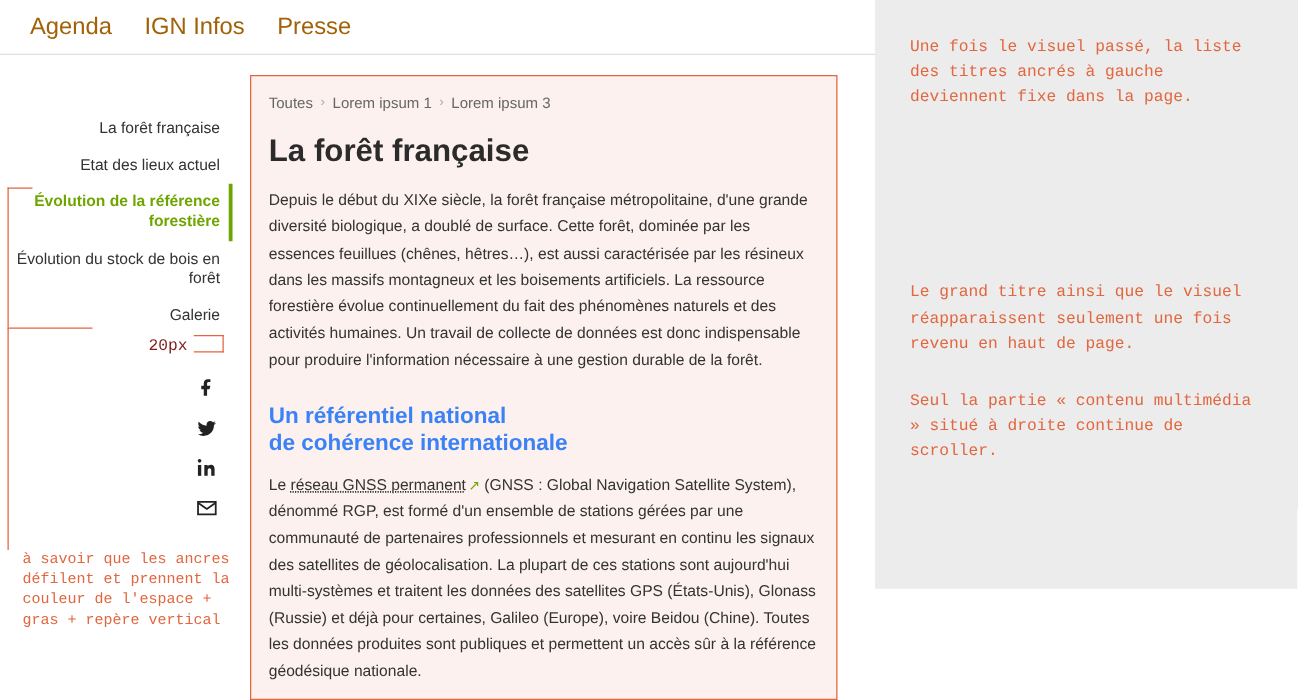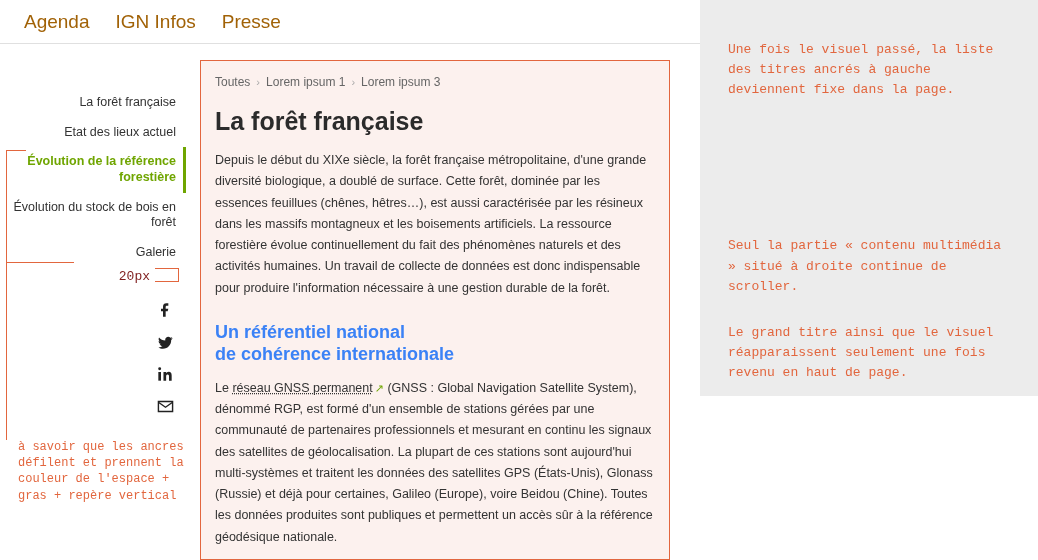--- a/index.html
+++ b/index.html
@@ -37,23 +37,23 @@
   .main-area {
     position: absolute;
     top: 44px; left: 0;
     width: 700px;
     height: calc(560px - 44px);
   }
   .sidepanel {
     position: absolute;
     top: 0; right: 0;
     width: 338px;
-    height: 396px;
+    height: 471px;
     background: #ececec;
-    padding: 40px 28px 20px 28px;
+    padding: 28px 28px 20px 28px;
   }
   .sidepanel p {
     font-family: "Courier New", monospace;
     font-size: 13px;
     line-height: 1.55;
     color: #e2663e;
     margin-bottom: 26px;
   }
   
   .anchors {
@@ -285,15 +285,15 @@
     </div>
   </div>
 
   <div class="anno-bottom">à savoir que les ancres défilent et prennent la couleur de l'espace + gras + repère vertical</div>
 
 </div>
 
 <div class="sidepanel">
   <p>Une fois le visuel passé, la liste des titres ancrés à gauche deviennent fixe dans la page.</p>
   <div style="height:110px"></div>
+  <p>Le grand titre ainsi que le visuel réapparaissent seulement une fois revenu en haut de page.</p>
   <p>Seul la partie « contenu multimédia » situé à droite continue de scroller.</p>
-  <p>Le grand titre ainsi que le visuel réapparaissent seulement une fois revenu en haut de page.</p>
 </div>
 
 </body></html>

